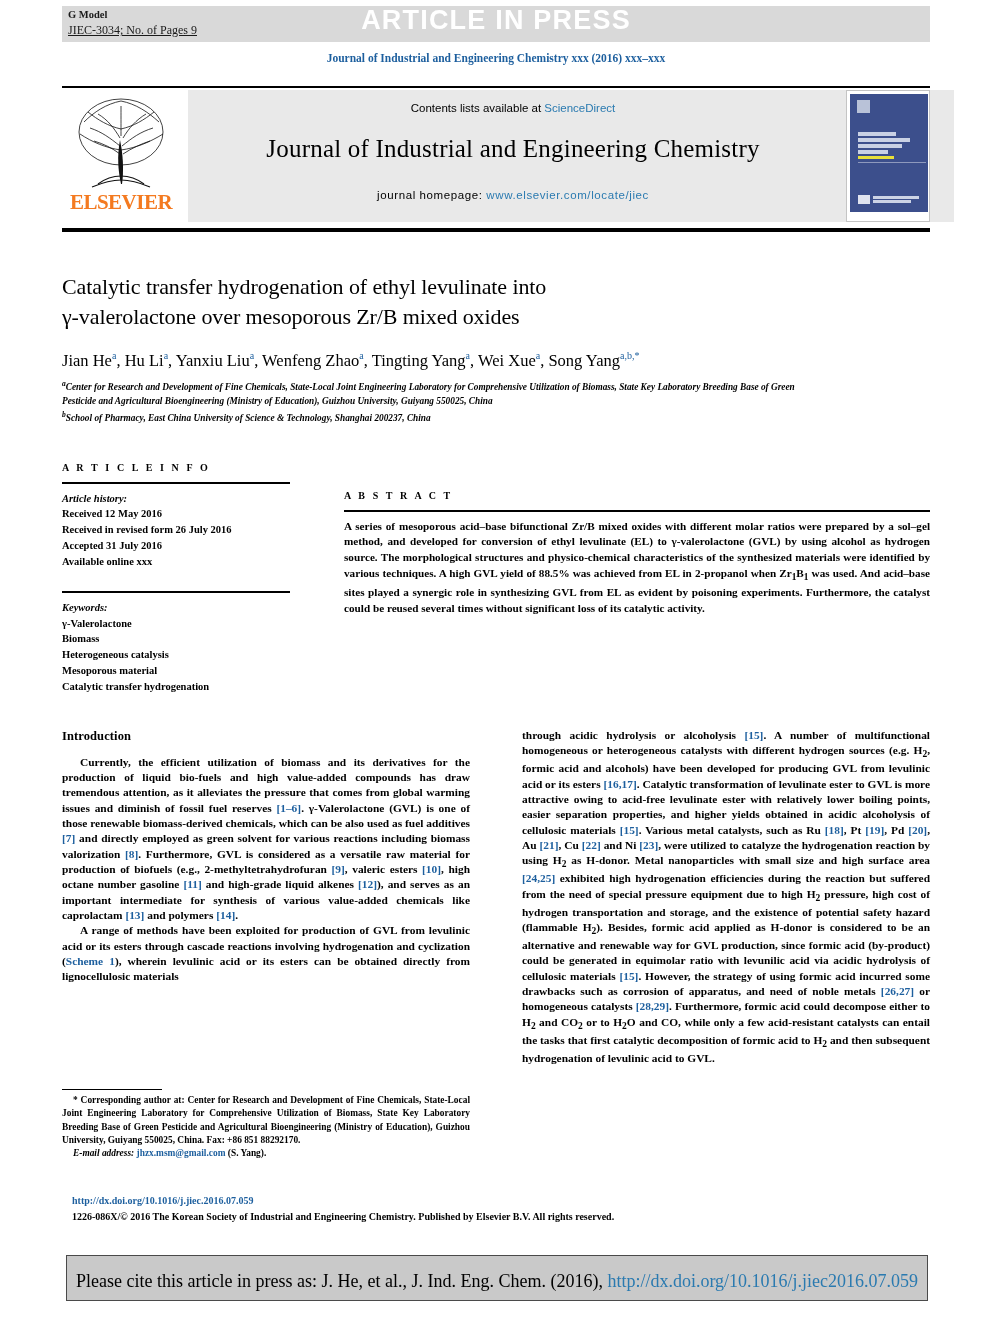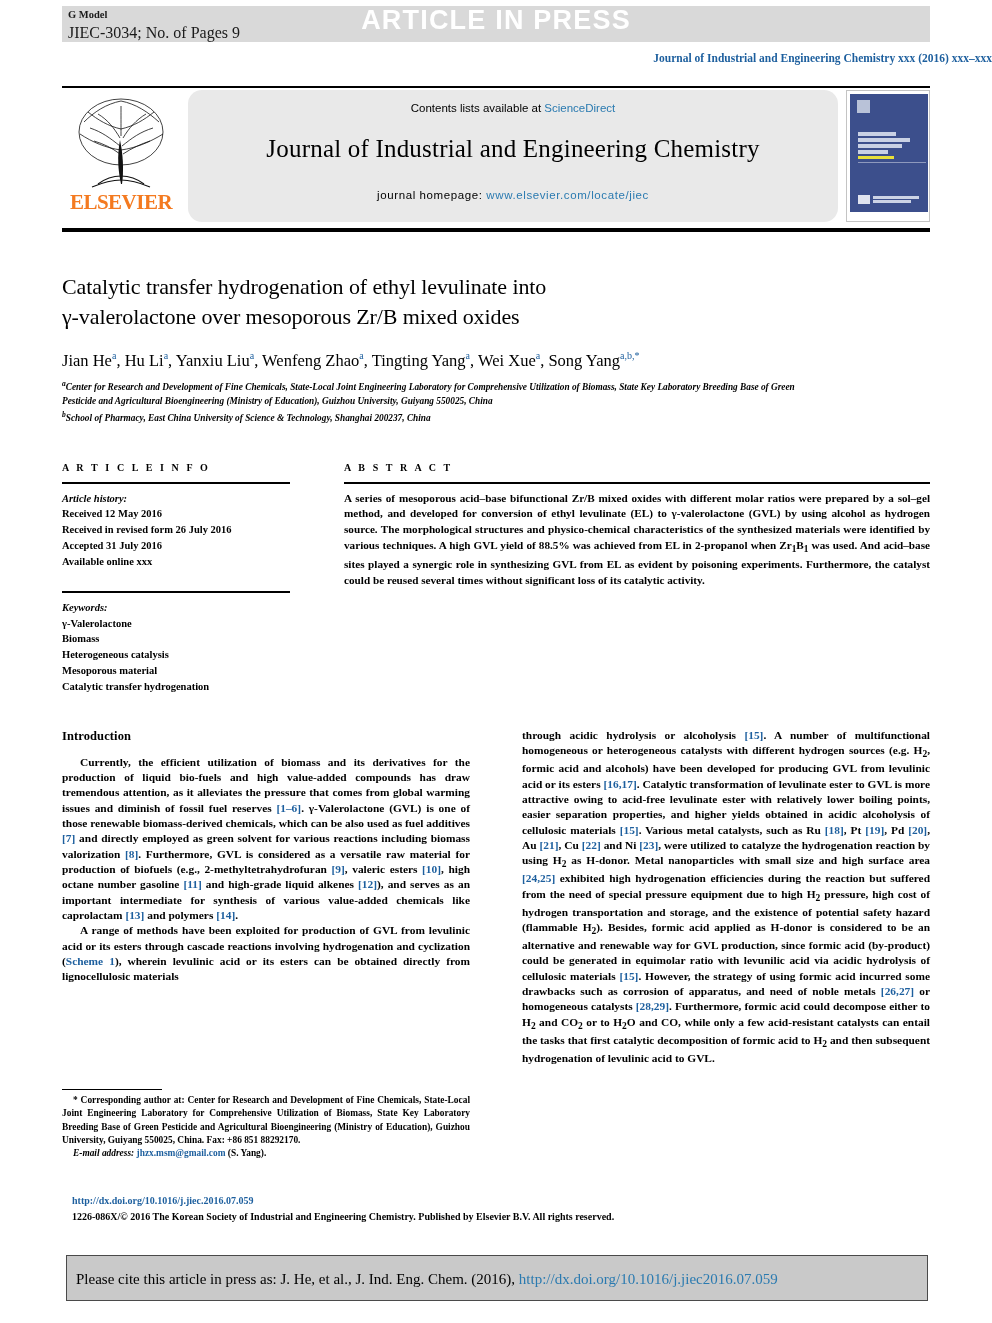--- a/index.html
+++ b/index.html
@@ -32,40 +32,40 @@
   .gmodel {
     position: absolute;
     left: 68px; top: 8px;
     font-family: "Liberation Serif", serif;
     font-size: 10.5px;
     font-weight: bold;
     line-height: 1.35;
     color: #1a1a1a;
     z-index: 3;
   }
-  .gmodel .l2 { font-size: 16px; font-weight: normal; }
+  .gmodel .l2 { font-size: 12px; font-weight: normal; text-decoration: underline; }
   .aip {
     position: absolute;
     left: 0; top: 5px;
     width: 992px;
     text-align: center;
     font-family: "Liberation Sans", sans-serif;
     font-size: 27px;
     font-weight: bold;
     letter-spacing: 1.2px;
     color: #ffffff;
     z-index: 2;
   }
 
   
   .jref {
     position: absolute;
     left: 0; top: 52px;
     width: 992px;
-    text-align: right;
+    text-align: center;
     font-size: 11.5px;
     font-weight: bold;
     color: #1d5f9e;
   }
 
   
   .rule-top {
     position: absolute;
     left: 62px; top: 86px;
     width: 868px; height: 2px;
@@ -93,23 +93,22 @@
     text-align: center;
     font-family: "Liberation Serif", serif;
     font-size: 21px;
     font-weight: bold;
     letter-spacing: -0.5px;
     color: #f47a20;
   }
   .mh-center {
     position: absolute;
     left: 126px; top: 0;
-    width: 650px; height: 132px;
+    width: 766px; height: 132px;
     background: #e9e9e9;
-    border-radius: 14px;
   }
   .mh-contents {
     position: absolute;
     left: 0; top: 12px;
     width: 650px;
     text-align: center;
     font-family: "Liberation Sans", sans-serif;
     font-size: 11.5px;
   }
   .mh-contents .sd { color: #2a7ab0; }
@@ -253,21 +252,21 @@
     margin: 9px 0 7px 0;
   }
   .info-body {
     font-size: 10.5px;
     line-height: 1.5;
     font-weight: bold;
   }
   .info-body .it { font-style: italic; }
   .abs-col {
     position: absolute;
-    left: 344px; top: 462px;
+    left: 344px; top: 490px;
     width: 586px;
   }
   .abs-rule {
     width: 586px; height: 1.5px;
     background: #000;
     margin: 9px 0 7px 0;
   }
   .abs-body {
     font-size: 11.2px;
     line-height: 1.42;
@@ -339,21 +338,21 @@
     left: 66px; top: 1255px;
     width: 862px; height: 46px;
     background: #c9c9c9;
     border: 1px solid #4a4a4a;
     box-sizing: border-box;
   }
   .cite-text {
     position: absolute;
     left: 76px; top: 1271px;
     font-family: "Liberation Serif", serif;
-    font-size: 15px;
+    font-size: 18px;
   }
   .cite-text .lnk { color: #2a7ab0; }
 </style>
 </head>
 <body>
 
 <div class="page">
 
   <div class="topstrip"></div>
   <div class="gmodel">

